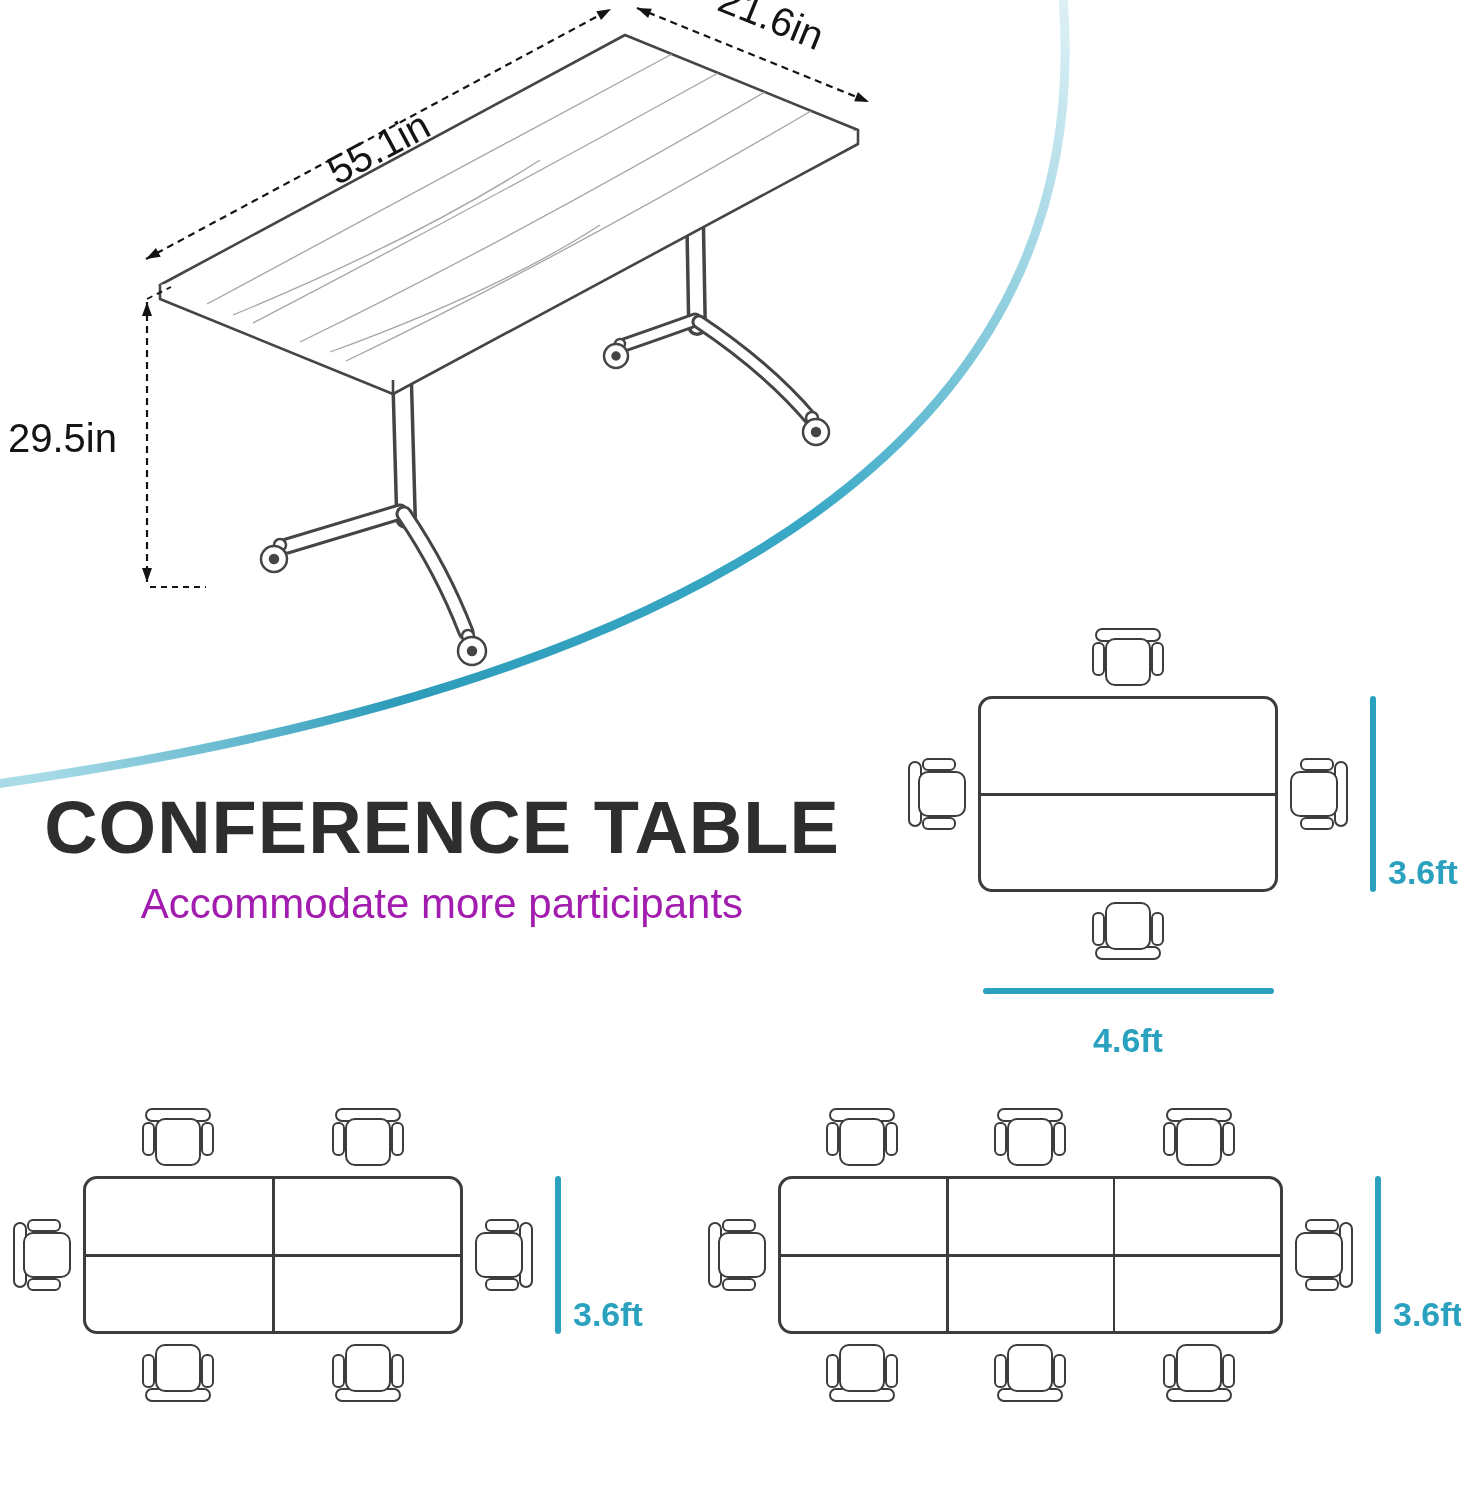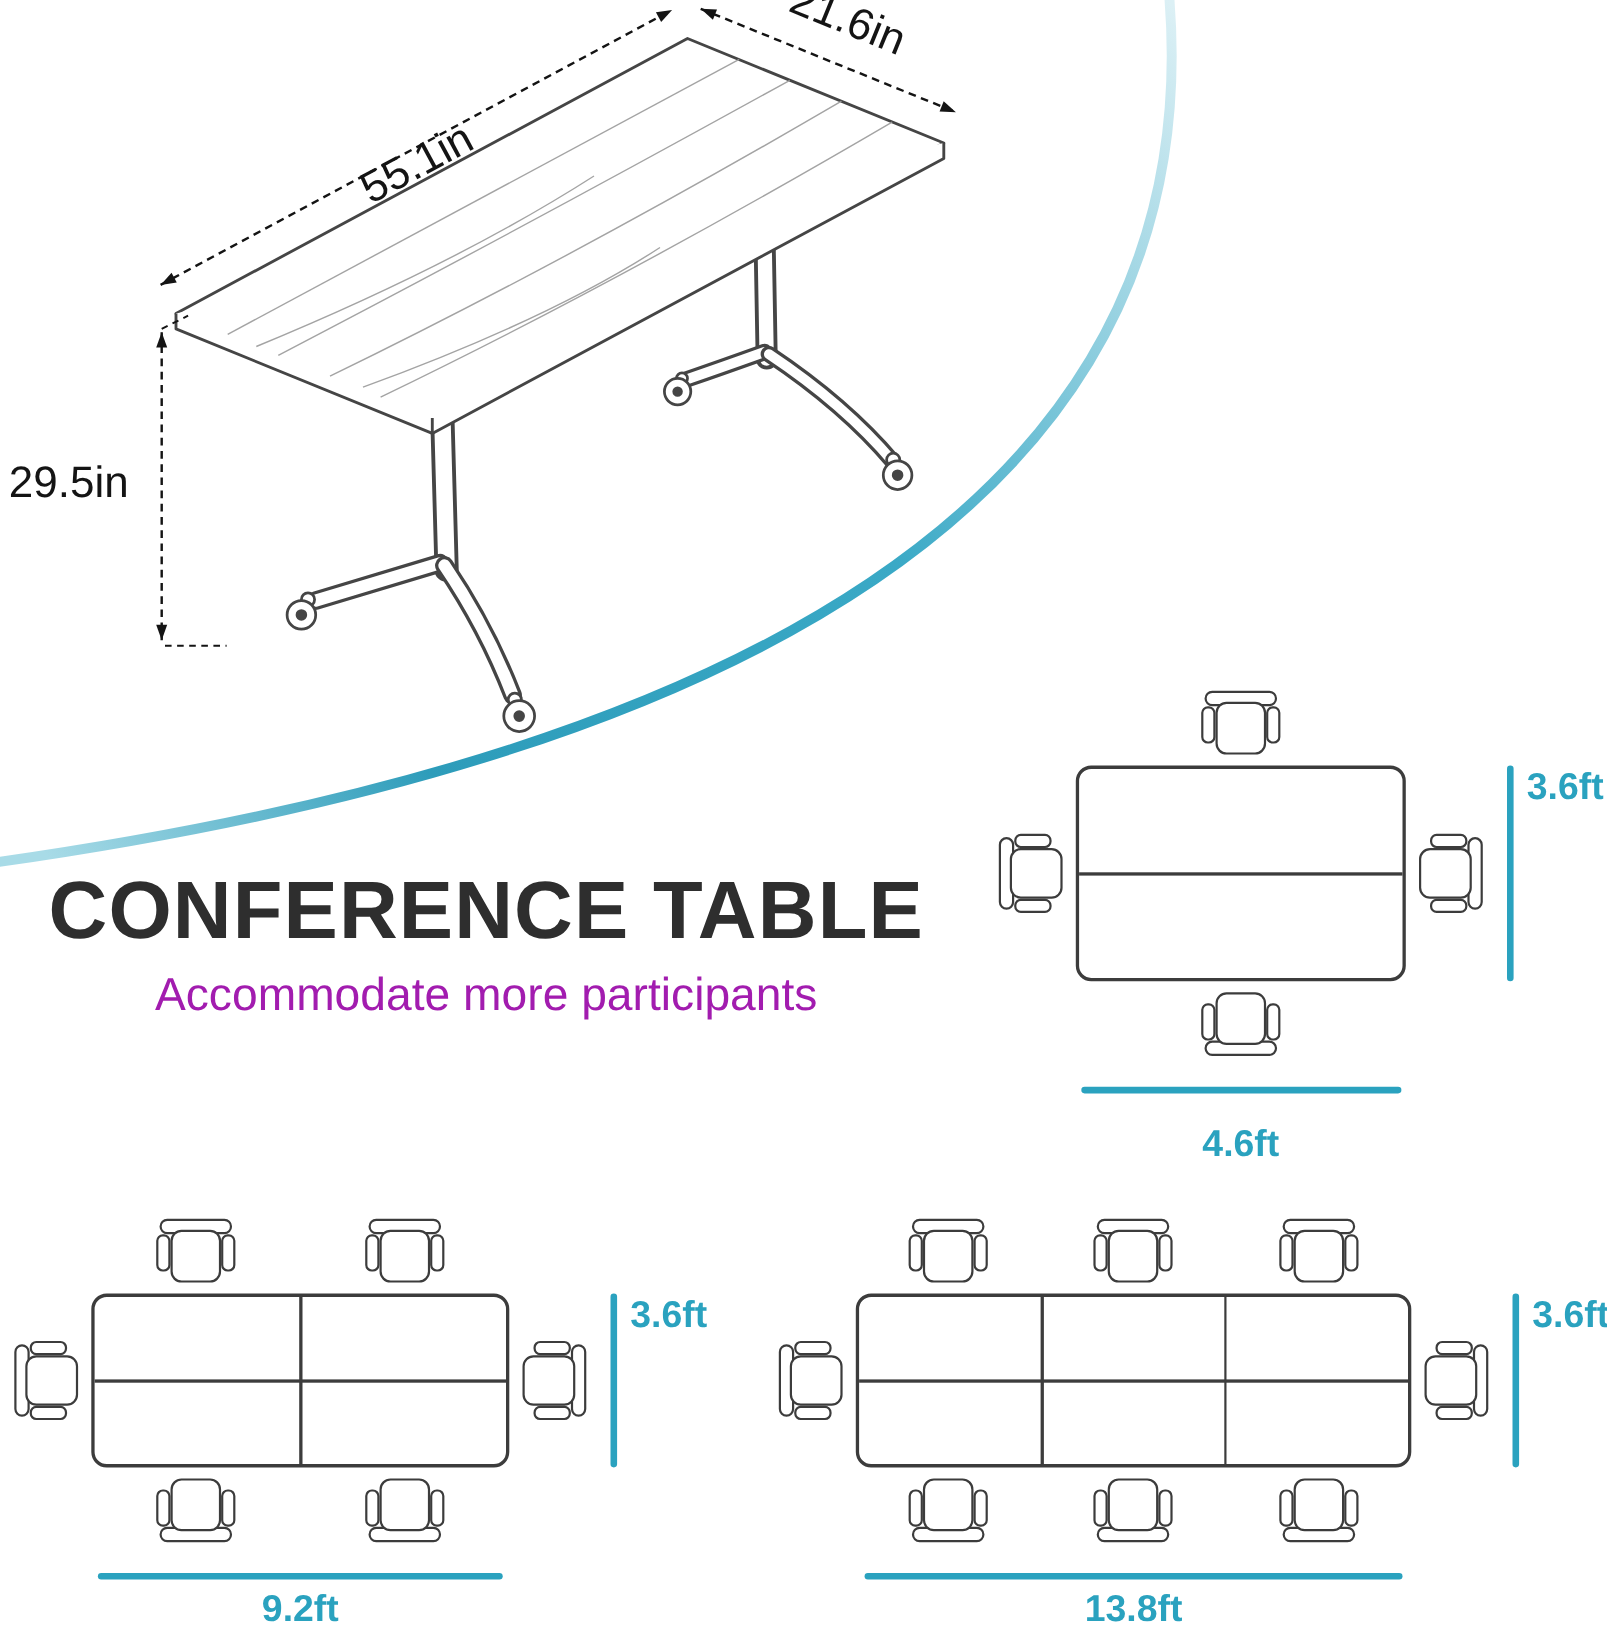--- a/index.html
+++ b/index.html
@@ -21,21 +21,21 @@
   .d2{left:5px;top:1098px;}
   .d3{left:700px;top:1098px;}
   .dgrid{display:grid;}
   .strip{display:flex;justify-content:space-around;align-items:flex-end;padding-bottom:6px;box-sizing:border-box;}
   .strip.bottom{align-items:flex-start;padding-top:6px;padding-bottom:0;}
   .sidecell{display:flex;align-items:center;justify-content:center;}
   .ttable{position:relative;background:#fff;border:3px solid var(--line);border-radius:14px;box-sizing:border-box;}
   .dv{position:absolute;background:var(--line);}
   .dv.v{top:0;bottom:0;width:2.5px;}
   .dv.h{left:0;right:0;height:2.5px;}
-  .vdim{display:flex;align-items:flex-start;gap:12px;padding-left:14px;box-sizing:border-box;}
+  .vdim{display:flex;align-items:flex-end;gap:12px;padding-left:14px;box-sizing:border-box;}
   .vline{width:6px;height:100%;background:var(--accent);border-radius:3px;flex:0 0 auto;}
   .dimlabel{color:var(--accent);font-weight:700;font-size:34px;white-space:nowrap;}
   .hdim{display:flex;flex-direction:column;align-items:center;padding-top:18px;gap:8px;box-sizing:border-box;}
   .hline{width:97%;height:6px;background:var(--accent);border-radius:3px;}
 
   
   .chair{position:relative;width:70px;height:62px;flex:0 0 auto;}
   .chair>div{position:absolute;background:#fff;border:2.5px solid var(--line);border-radius:8px;box-sizing:border-box;}
   .chair .back{left:2px;top:0;width:66px;height:14px;border-radius:7px;}
   .chair .seat{left:12px;top:10px;width:46px;height:48px;border-radius:10px;}
@@ -226,24 +226,20 @@
             <div class="arm l"></div>
             <div class="arm r"></div>
           </div>
           <div class="chair up">
             <div class="back"></div>
             <div class="seat"></div>
             <div class="arm l"></div>
             <div class="arm r"></div>
           </div>
         </div>
-        <div class="hdim" style="grid-area: 4 / 2;">
-          <div class="hline"></div>
-          <div class="dimlabel">9.2ft</div>
-        </div>
       </div>
     </div>
   <div class="diagram d3">
       <div class="dgrid" style="grid-template-columns: 78px 505px 78px 95px; grid-template-rows: 78px 158px 78px 88px;">
         <div class="strip top" style="grid-area: 1 / 2;">
           <div class="chair down">
             <div class="back"></div>
             <div class="seat"></div>
             <div class="arm l"></div>
             <div class="arm r"></div>
@@ -299,20 +295,16 @@
             <div class="arm l"></div>
             <div class="arm r"></div>
           </div>
           <div class="chair up">
             <div class="back"></div>
             <div class="seat"></div>
             <div class="arm l"></div>
             <div class="arm r"></div>
           </div>
         </div>
-        <div class="hdim" style="grid-area: 4 / 2;">
-          <div class="hline"></div>
-          <div class="dimlabel">13.8ft</div>
-        </div>
       </div>
     </div>
 
 </div>
 
 </body></html>

